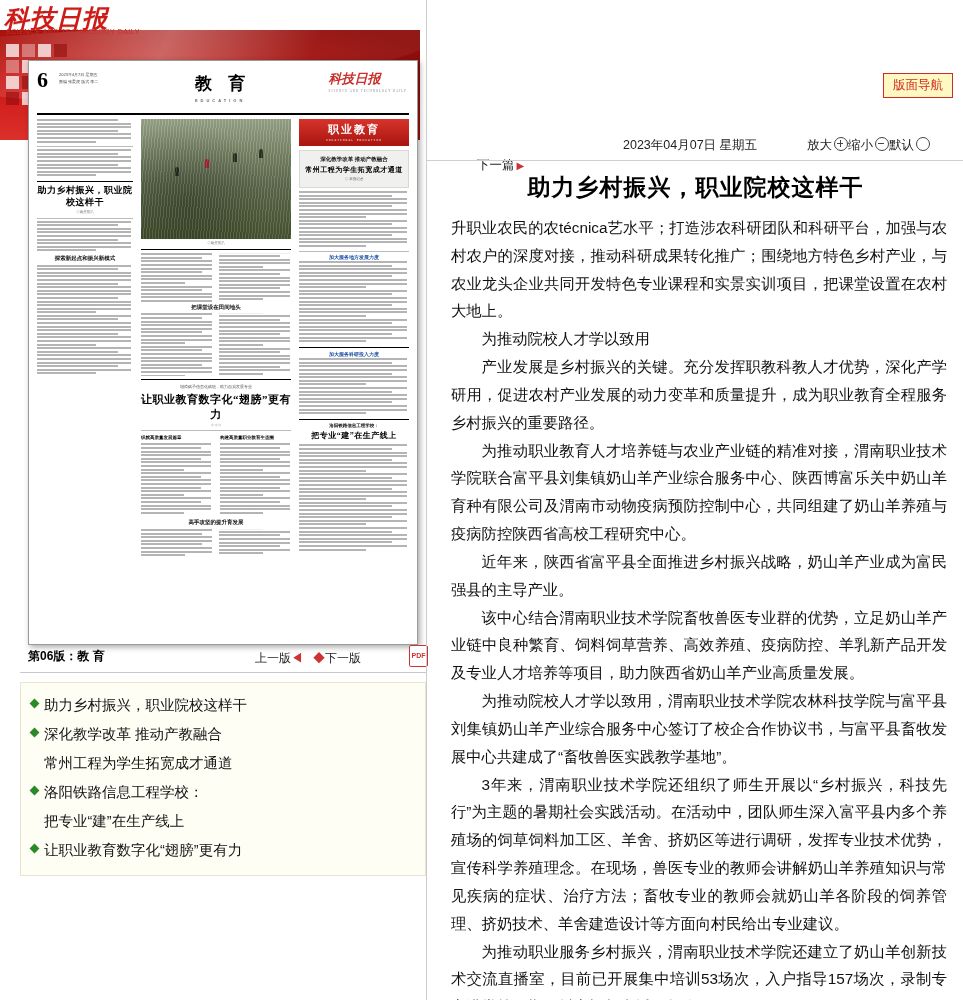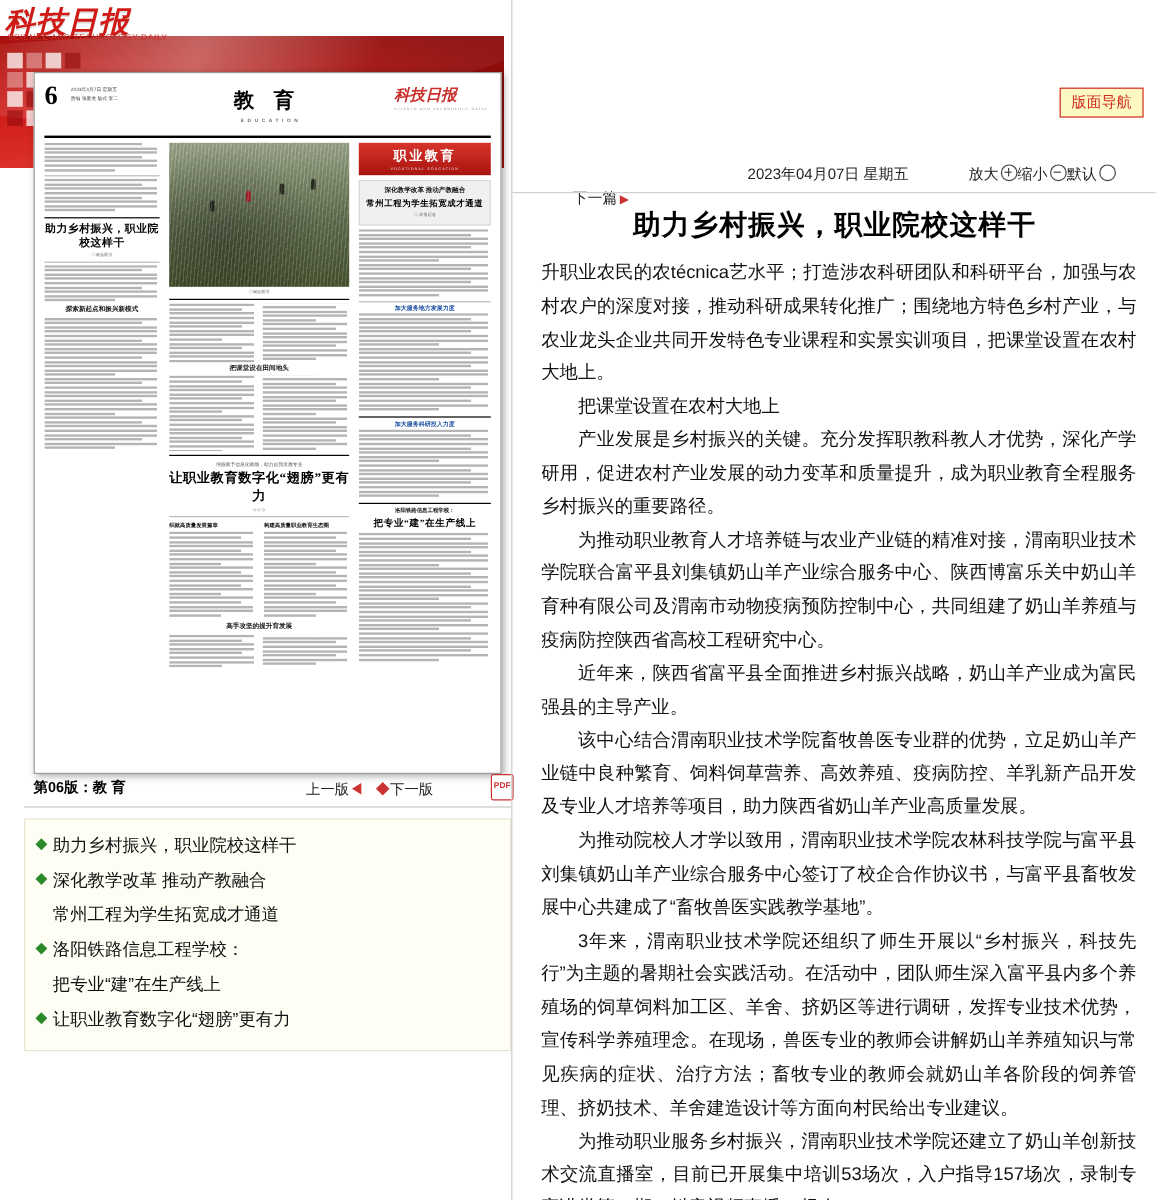--- a/index.html
+++ b/index.html
@@ -103,21 +103,21 @@
     line-height: 1;
   }
   .paper-head .pgmeta {
     position: absolute; left: 22px; top: 4px;
     font-size: 4px; color: #444; line-height: 1.8;
     width: 60px;
   }
   .paper-head .pgtitle {
     position: absolute; left: 50%; top: 4px;
     transform: translateX(-50%);
-    text-align: right;
+    text-align: left;
     font-weight: bold;
   }
   .paper-head .pgtitle b {
     font-family: "Liberation Serif", serif;
     font-size: 17px; letter-spacing: 6px; color: #000;
   }
   .paper-head .pgtitle span {
     display: block; font-size: 4px; letter-spacing: 3px; color: #666; margin-top: 1px;
   }
   .paper-head .pglogo {
@@ -175,21 +175,21 @@
     background: linear-gradient(90deg, #777 0 98%, transparent 98%);
     margin-bottom: 1.6px;
     opacity: .55;
   }
   .txtblock span.s { width: 62%; }
   .txtblock span.m { width: 86%; }
   .redband {
     background: linear-gradient(180deg,#d7342b,#a8140f);
     color: #fff;
     text-align: center;
-    font-family: Liberation Sans, sans-serif;
+    font-family: Liberation Mono, monospace;
     font-weight: bold;
     padding: 3px 0;
     font-size: 11px;
     letter-spacing: 2px;
   }
   .redband small { display:block; font-size:3px; letter-spacing:1px; font-weight:normal; opacity:.85; }
   .boxhead {
     font-family: "Liberation Serif", serif;
     font-weight: bold;
     font-size: 5.5px;
@@ -814,21 +814,21 @@
         <span><span>缩小</span><i class="circ"></i></span>
         <span><span>默认</span><i class="circ none"></i></span>
       </span>
     </div>
     <div class="toolbar-rule"></div>
 
     <div class="art-title">助力乡村振兴，职业院校这样干</div>
 
     <div class="art-body">
       <p class="noindent">升职业农民的农técnica艺水平；打造涉农科研团队和科研平台，加强与农村农户的深度对接，推动科研成果转化推广；围绕地方特色乡村产业，与农业龙头企业共同开发特色专业课程和实景实训项目，把课堂设置在农村大地上。</p>
-      <p>把课堂设置在农村大地上</p>
+      <p>为推动院校人才学以致用</p>
       <p>产业发展是乡村振兴的关键。充分发挥职教科教人才优势，深化产学研用，促进农村产业发展的动力变革和质量提升，成为职业教育全程服务乡村振兴的重要路径。</p>
       <p>为推动职业教育人才培养链与农业产业链的精准对接，渭南职业技术学院联合富平县刘集镇奶山羊产业综合服务中心、陕西博富乐关中奶山羊育种有限公司及渭南市动物疫病预防控制中心，共同组建了奶山羊养殖与疫病防控陕西省高校工程研究中心。</p>
       <p>近年来，陕西省富平县全面推进乡村振兴战略，奶山羊产业成为富民强县的主导产业。</p>
       <p>该中心结合渭南职业技术学院畜牧兽医专业群的优势，立足奶山羊产业链中良种繁育、饲料饲草营养、高效养殖、疫病防控、羊乳新产品开发及专业人才培养等项目，助力陕西省奶山羊产业高质量发展。</p>
       <p>为推动院校人才学以致用，渭南职业技术学院农林科技学院与富平县刘集镇奶山羊产业综合服务中心签订了校企合作协议书，与富平县畜牧发展中心共建成了“畜牧兽医实践教学基地”。</p>
       <p>3年来，渭南职业技术学院还组织了师生开展以“乡村振兴，科技先行”为主题的暑期社会实践活动。在活动中，团队师生深入富平县内多个养殖场的饲草饲料加工区、羊舍、挤奶区等进行调研，发挥专业技术优势，宣传科学养殖理念。在现场，兽医专业的教师会讲解奶山羊养殖知识与常见疾病的症状、治疗方法；畜牧专业的教师会就奶山羊各阶段的饲养管理、挤奶技术、羊舍建造设计等方面向村民给出专业建议。</p>
       <p>为推动职业服务乡村振兴，渭南职业技术学院还建立了奶山羊创新技术交流直播室，目前已开展集中培训53场次，入户指导157场次，录制专家讲堂等11期，抖音视频直播35场次。</p>
 
     </div>
   </div>

